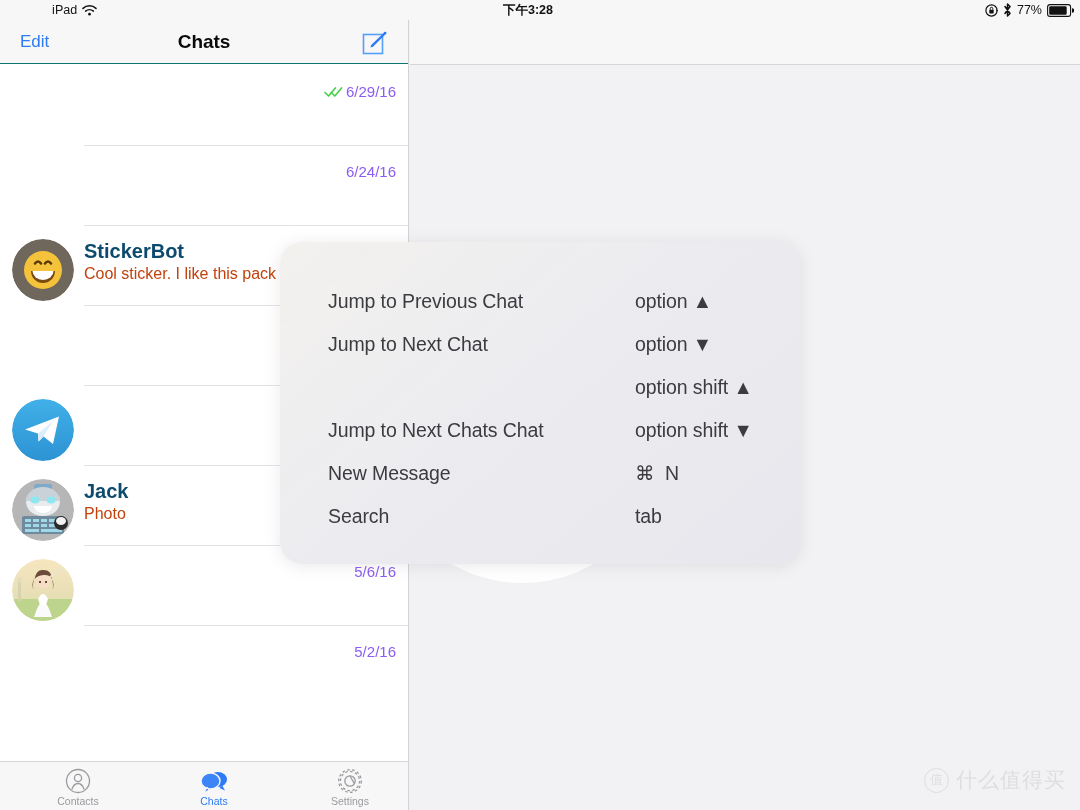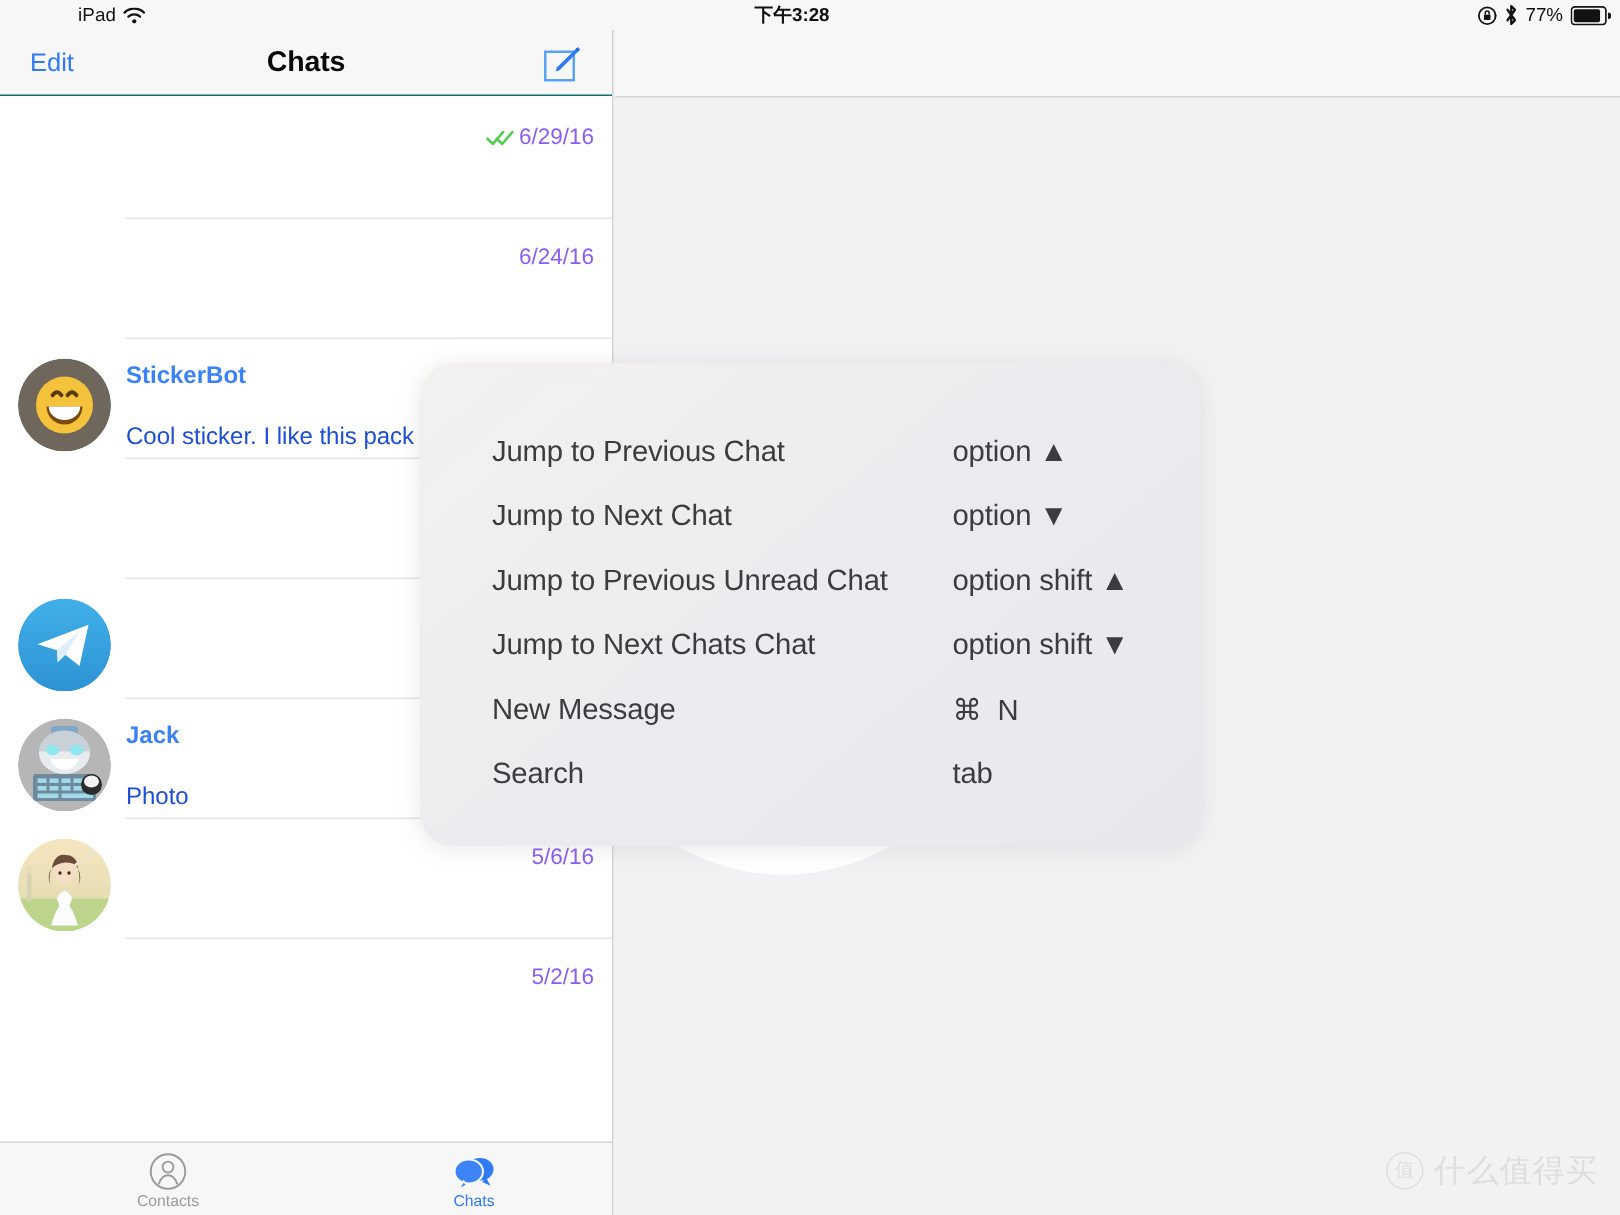--- a/index.html
+++ b/index.html
@@ -78,26 +78,26 @@
   }
   .avatar {
     position: absolute; left: 12px; top: 14px;
     width: 62px; height: 62px; border-radius: 50%;
     overflow: hidden;
   }
   .row-body {
     position: absolute; left: 84px; top: 16px; right: 14px;
   }
   .row-title {
-    font-size: 16px; font-weight: bold; color: #3b82f6;
+    font-size: 20px; font-weight: bold; color: #0c4a6e;
     line-height: 20px; white-space: nowrap;
   }
   .row-sub {
-    font-size: 16px; color: #1d4ed8; line-height: 22px;
-    margin-top: 20px; white-space: nowrap;
+    font-size: 16px; color: #c2410c; line-height: 22px;
+    margin-top: 2px; white-space: nowrap;
   }
   .row-date {
     position: absolute; right: 12px; top: 18px;
     font-size: 15px; color: #8b5cf6;
     display: flex; align-items: center; gap: 3px;
   }
   .checks { display: inline-block; line-height: 0; }
 
   
   .tabbar {
@@ -365,35 +365,47 @@
         <span class="tab-ico">
           <svg width="28" height="24" viewBox="0 0 28 24">
             <ellipse cx="18" cy="9.5" rx="9" ry="7.5" fill="#2f7bf6"></ellipse>
             <path d="M22 15 l3 5.5 l-5.5 -2.5 z" fill="#2f7bf6"></path>
             <ellipse cx="10.5" cy="11" rx="9.5" ry="8" fill="#3d84f7" stroke="#f7f7f7" stroke-width="1.4"></ellipse>
             <path d="M7 17.5 l-3.5 5.5 l6 -3 z" fill="#3d84f7" stroke="#f7f7f7" stroke-width="1.2"></path>
           </svg>
         </span>
         <span class="tab-label">Chats</span>
       </div>
+      <div class="tab">
+        <span class="tab-ico">
+          <svg width="26" height="26" viewBox="0 0 26 26">
+            <g fill="none" stroke="#9a9a9f" stroke-width="1.3">
+              <circle cx="13" cy="13" r="5.2"></circle>
+              <circle cx="13" cy="13" r="9.6" stroke-dasharray="2.6 2.4"></circle>
+              <circle cx="13" cy="13" r="11.3" stroke-dasharray="2.6 2.4"></circle>
+              <path d="M13 8 L17.4 15.8"></path>
+            </g>
+          </svg>
+        </span>
+        <span class="tab-label">Settings</span>
+      </div>
     </div>
 
   </div>
 
   <div class="shortcut-popup">
     <div class="sc-row">
       <span class="sc-label">Jump to Previous Chat</span>
       <span class="sc-keys">option ▲</span>
     </div>
     <div class="sc-row">
       <span class="sc-label">Jump to Next Chat</span>
       <span class="sc-keys">option ▼</span>
     </div>
     <div class="sc-row">
-      <span class="sc-label">Jump to Previous Unread Chat</span>
       <span class="sc-keys">option shift ▲</span>
     </div>
     <div class="sc-row">
       <span class="sc-label">Jump to Next Chats Chat</span>
       <span class="sc-keys">option shift ▼</span>
     </div>
     <div class="sc-row">
       <span class="sc-label">New Message</span>
       <span class="sc-keys">⌘  N</span>
     </div>

